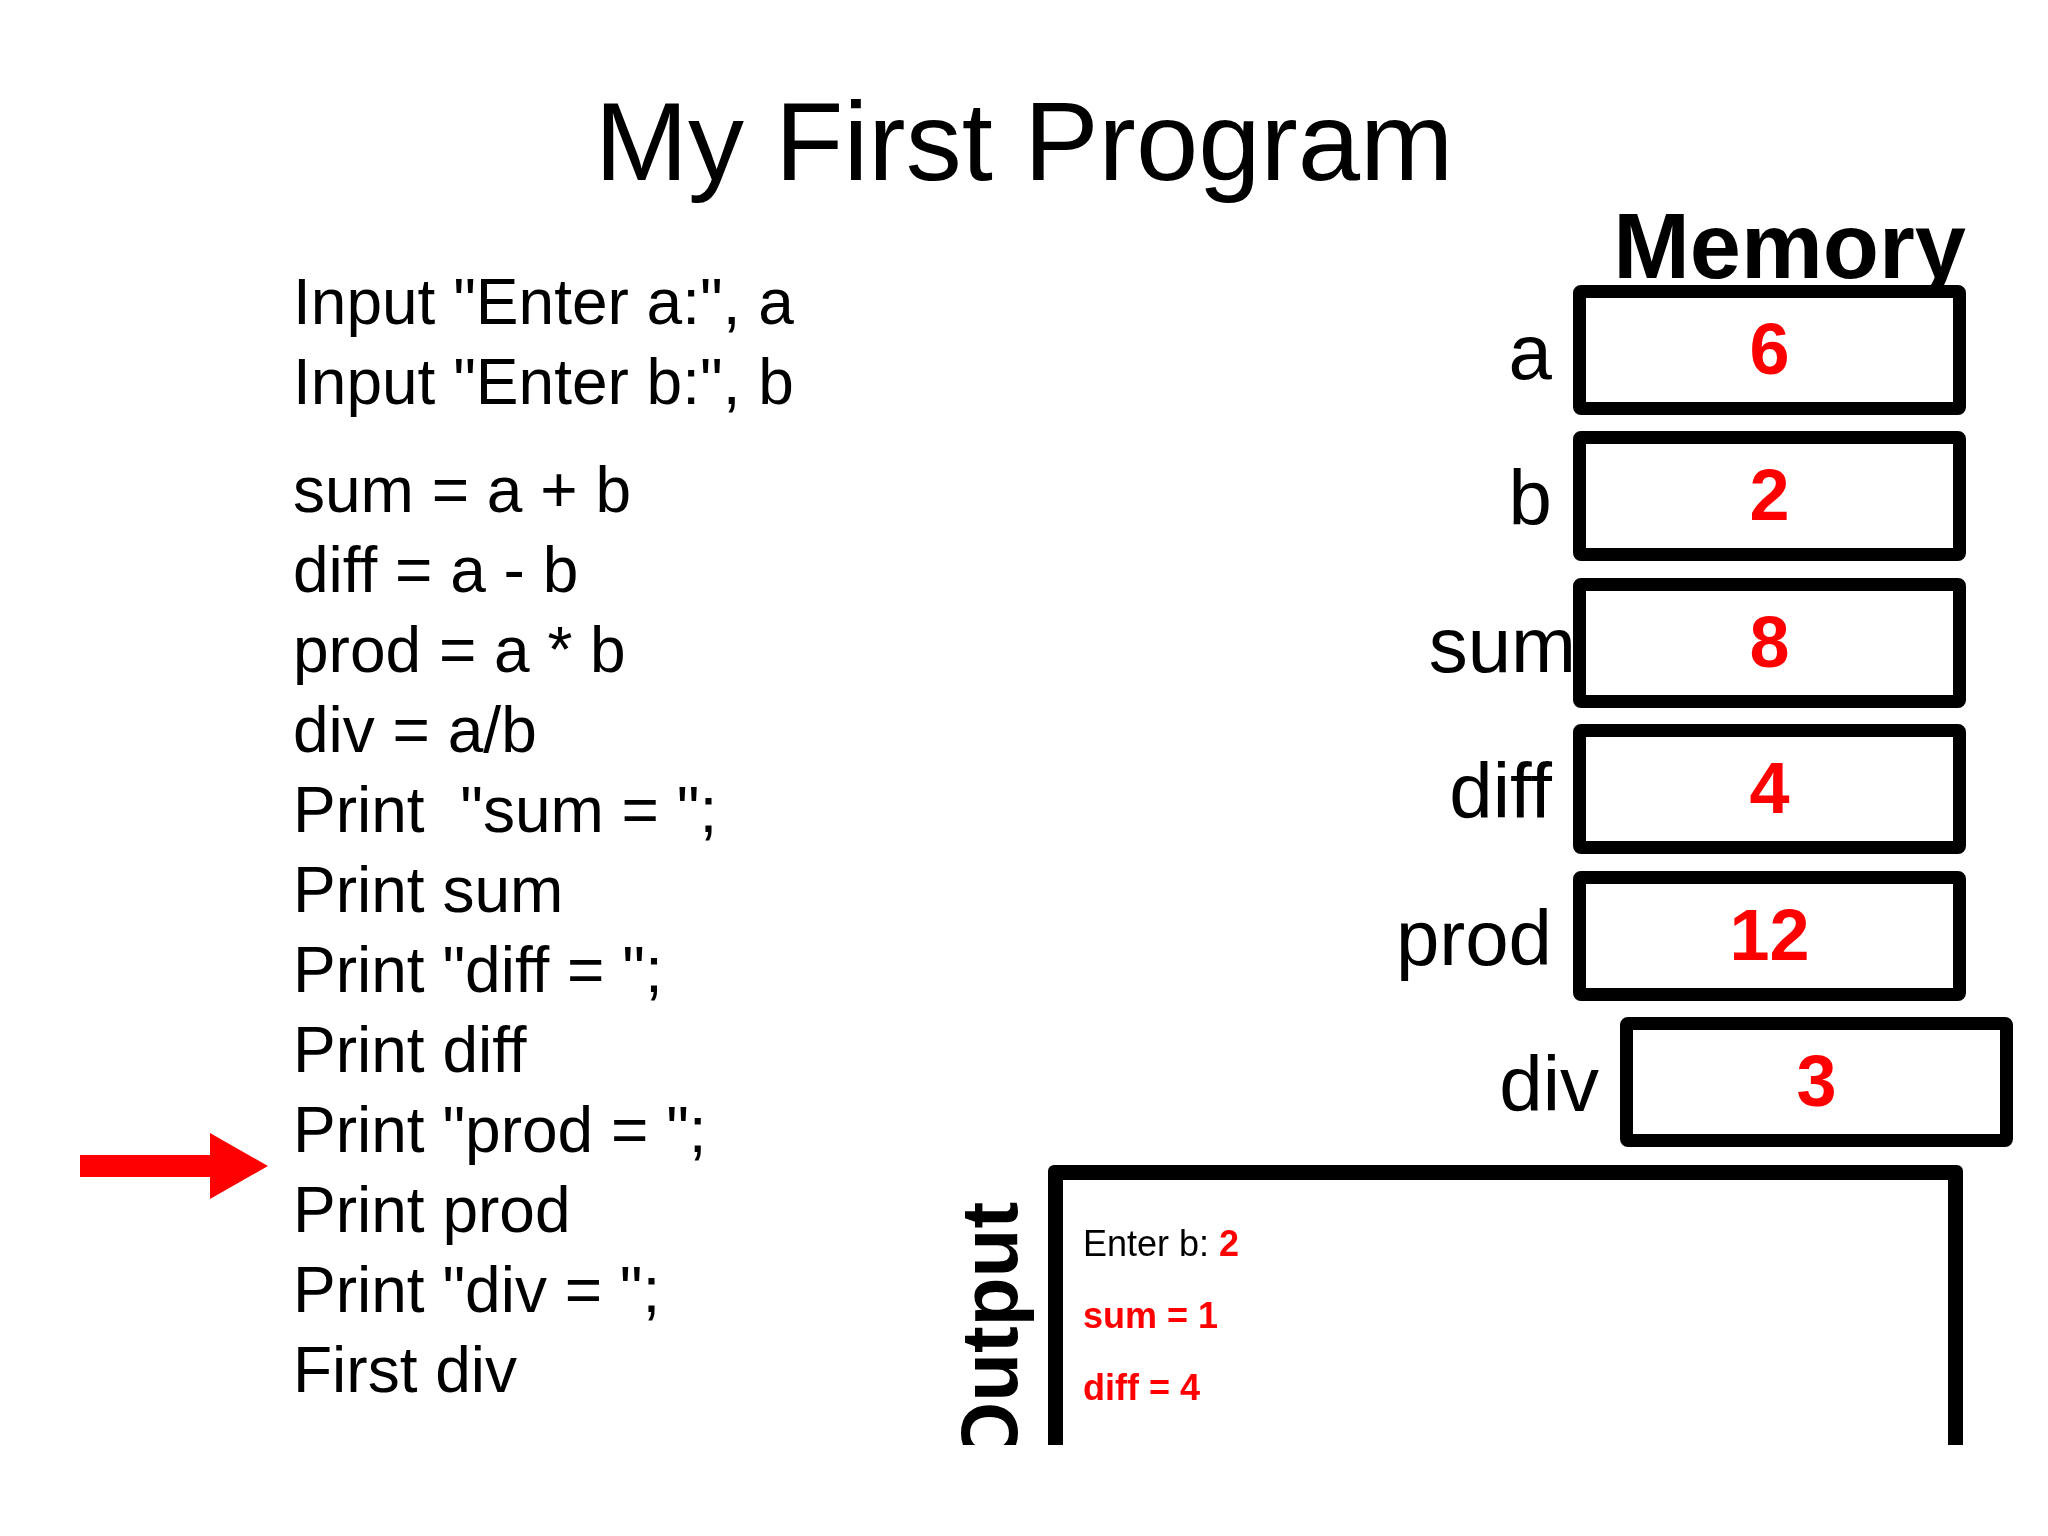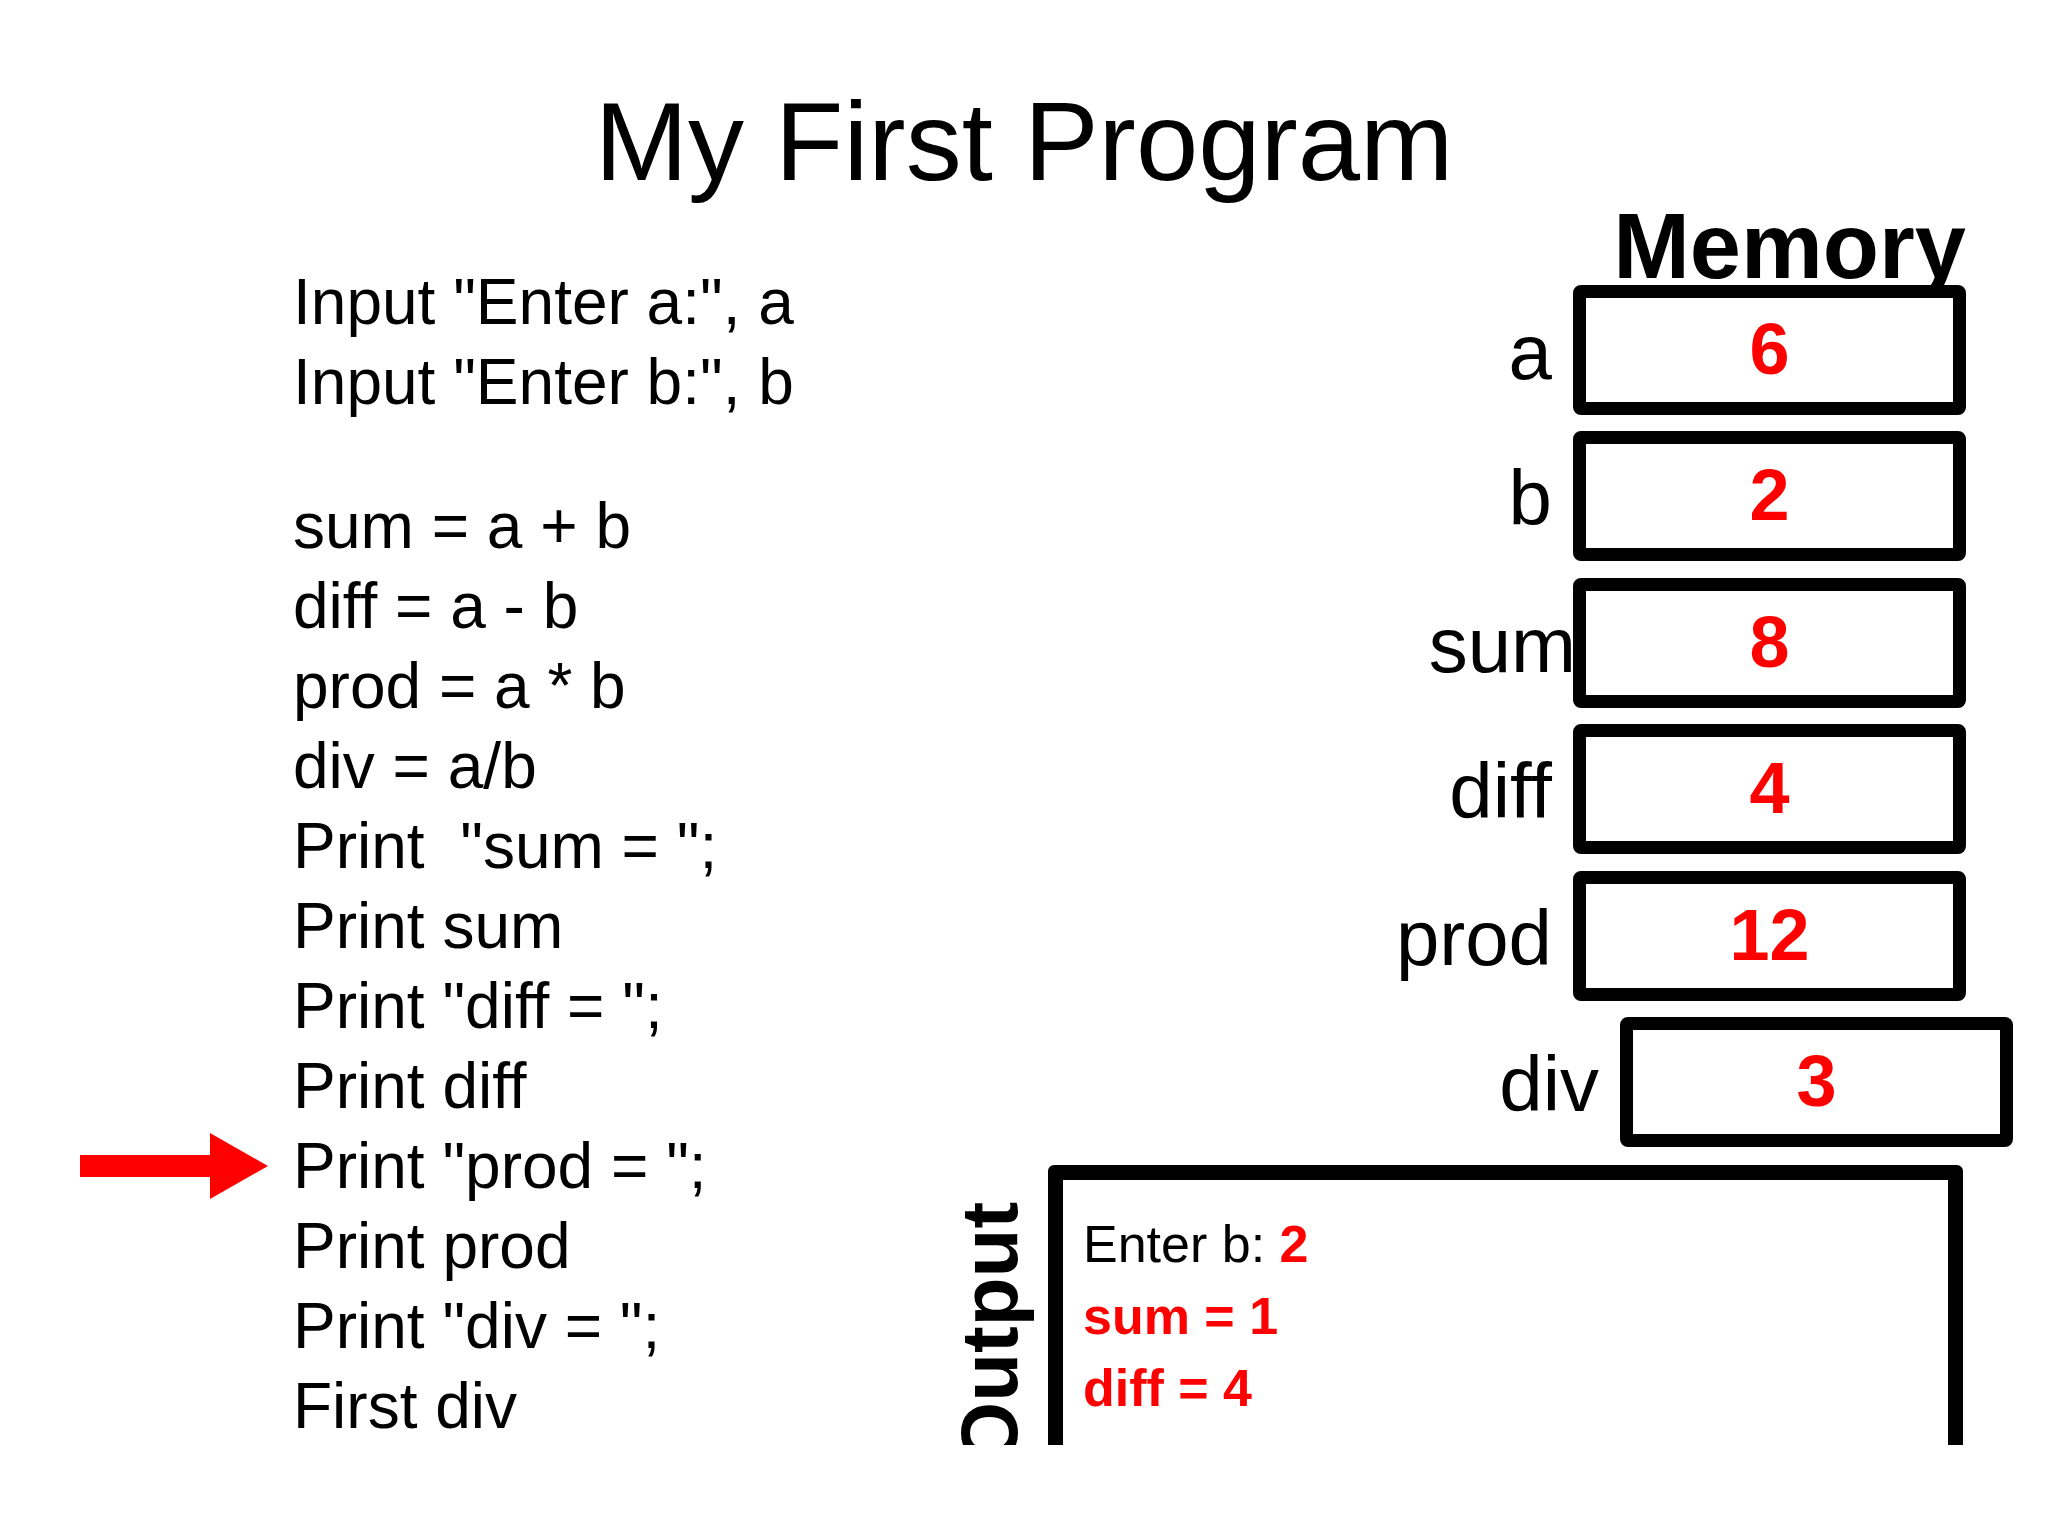--- a/index.html
+++ b/index.html
@@ -29,21 +29,21 @@
   .code-block {
     position: absolute;
     left: 293px;
     top: 262px;
   }
   .code-line {
     font-size: 64px;
     line-height: 80px;
     white-space: pre;
   }
-  .code-line.gap { margin-top: 64px; }
+  .code-line.gap { margin-top: 28px; }
 
   
   .pointer-arrow {
     position: absolute;
     left: 80px;
     top: 1133px;
     height: 66px;
     display: flex;
     align-items: center;
   }
@@ -132,21 +132,21 @@
     top: 1165px;
     width: 915px;
     height: 328px;
     box-sizing: border-box;
     border: 15px solid #000;
     border-radius: 6px;
     background: #fff;
     padding: 28px 10px 0 20px;
   }
   .output-line {
-    font-size: 52px;
+    font-size: 36px;
     line-height: 72px;
     white-space: pre;
   }
   .output-line .prefix { color: #000; font-weight: 400; }
   .output-line .value  { color: var(--accent, #ff0000); font-weight: 700; }
 </style>
 </head>
 <body>
 
 <div class="stage">

